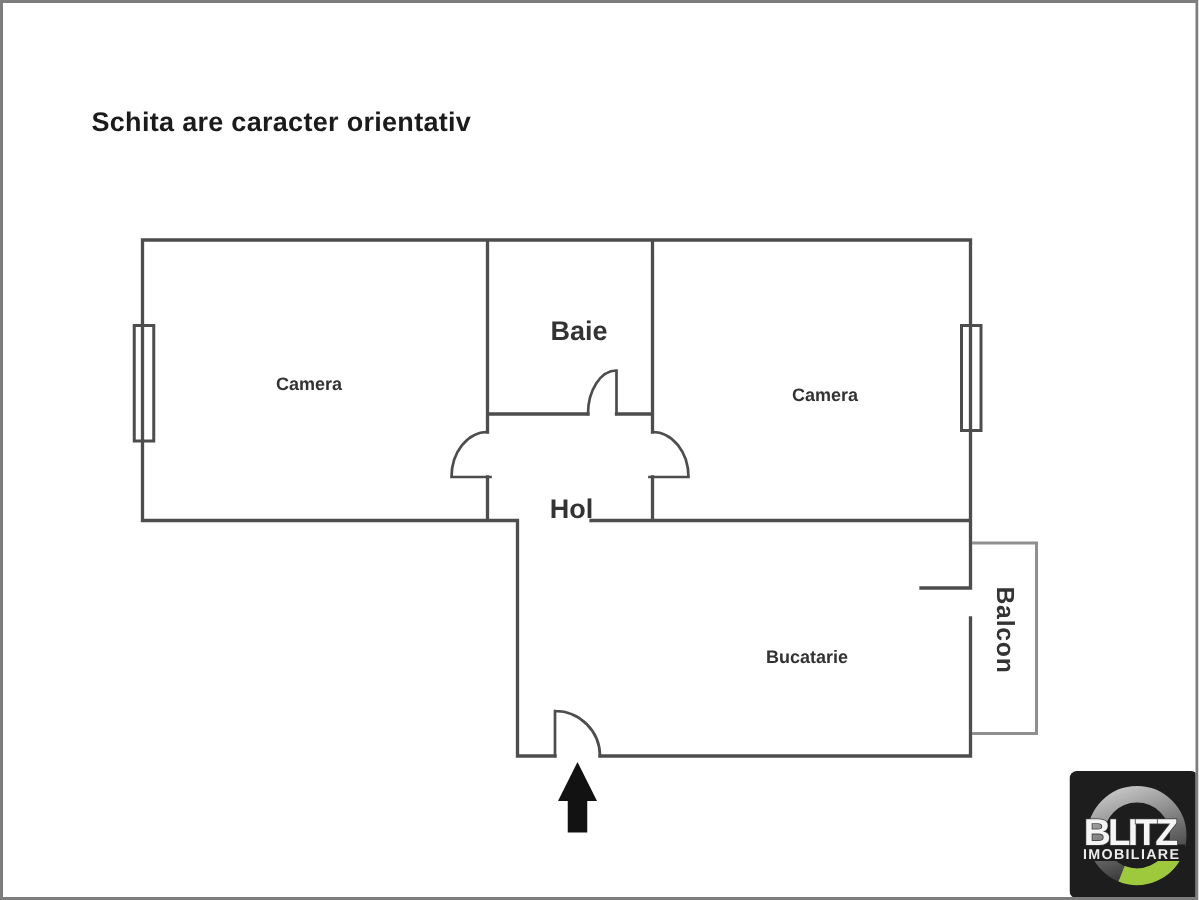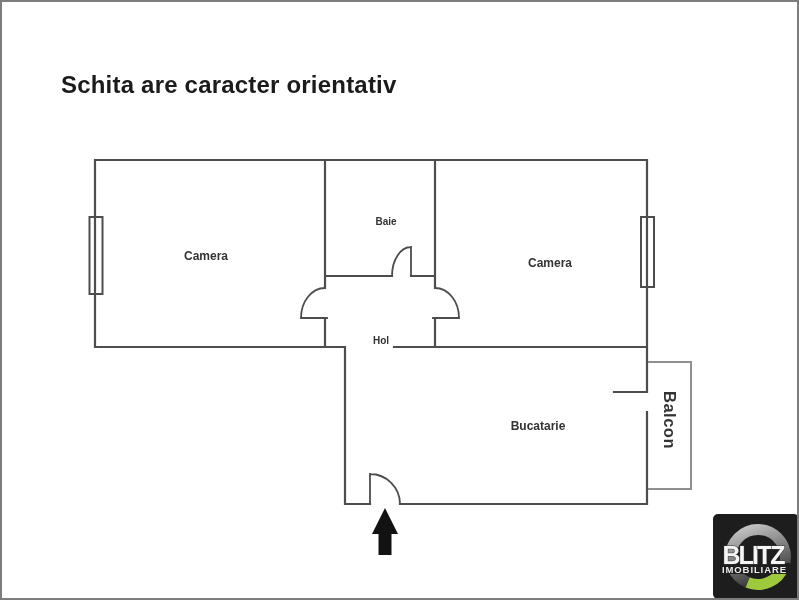--- a/index.html
+++ b/index.html
@@ -8,30 +8,30 @@
     width:799px;height:600px;
     box-sizing:border-box;
     border:2px solid #7d7d7d;
     background:#ffffff;
     font-family:"Liberation Sans", sans-serif;
     overflow:hidden;
   }
   .plan-svg{position:absolute;left:0;top:0;width:795px;height:596px;}
   .disclaimer{
     position:absolute;left:59px;top:69px;
-    font-size:24px;font-weight:600;color:#1b1b1b;letter-spacing:.2px;
+    font-size:18px;font-weight:600;color:#1b1b1b;letter-spacing:.2px;
     white-space:nowrap;
   }
   .room-label{
     position:absolute;
     transform:translate(-50%,-50%);
     font-size:12px;font-weight:600;color:#333333;
     white-space:nowrap;
   }
-  .room-label.small{font-size:10px;text-align:center;}
+  .room-label.small{font-size:18px;text-align:center;}
   .room-label.rotated{transform:translate(-50%,-50%) rotate(90deg);font-size:16.5px;letter-spacing:.5px;}
   .logo{
     position:absolute;left:711px;top:512px;width:86px;height:85px;border-radius:31px;
   }
   .logo svg{display:block;width:86px;height:85px;}
 </style>
 </head>
 <body>
 
 <div class="frame">
@@ -74,21 +74,21 @@
 
     <path fill="none" stroke-width="2" d="M 646 360 H 689 V 487 H 646" stroke="#8f8f8f"></path>
 
     <polygon points="383,506 396,532 389.5,532 389.5,553 376.5,553 376.5,532 370,532" fill="#121212"></polygon>
   </svg>
 
   <div class="room-label" style="left:204px;top:254px;">Camera</div>
   <div class="room-label small" style="left:384px;top:219px;">Baie</div>
   <div class="room-label" style="left:548px;top:261px;">Camera</div>
   <div class="room-label small" style="left:379px;top:326px;margin-top:12px;">Hol</div>
-  <div class="room-label" style="left:536px;top:424px;">Bucatarie</div>
+  <div class="room-label" style="left:536px;top:436px;">Bucatarie</div>
   <div class="room-label rotated" style="left:667px;top:418px;">Balcon</div>
 
   <div class="logo">
     <svg viewBox="0 0 86 85">
       <defs>
         <linearGradient id="ringGrad" x1="0" y1="0" x2="0.35" y2="1">
           <stop offset="0" stop-color="#c8c8c8"></stop>
           <stop offset="0.45" stop-color="#8a8a8a"></stop>
           <stop offset="1" stop-color="#3d3d3d"></stop>
         </linearGradient>

